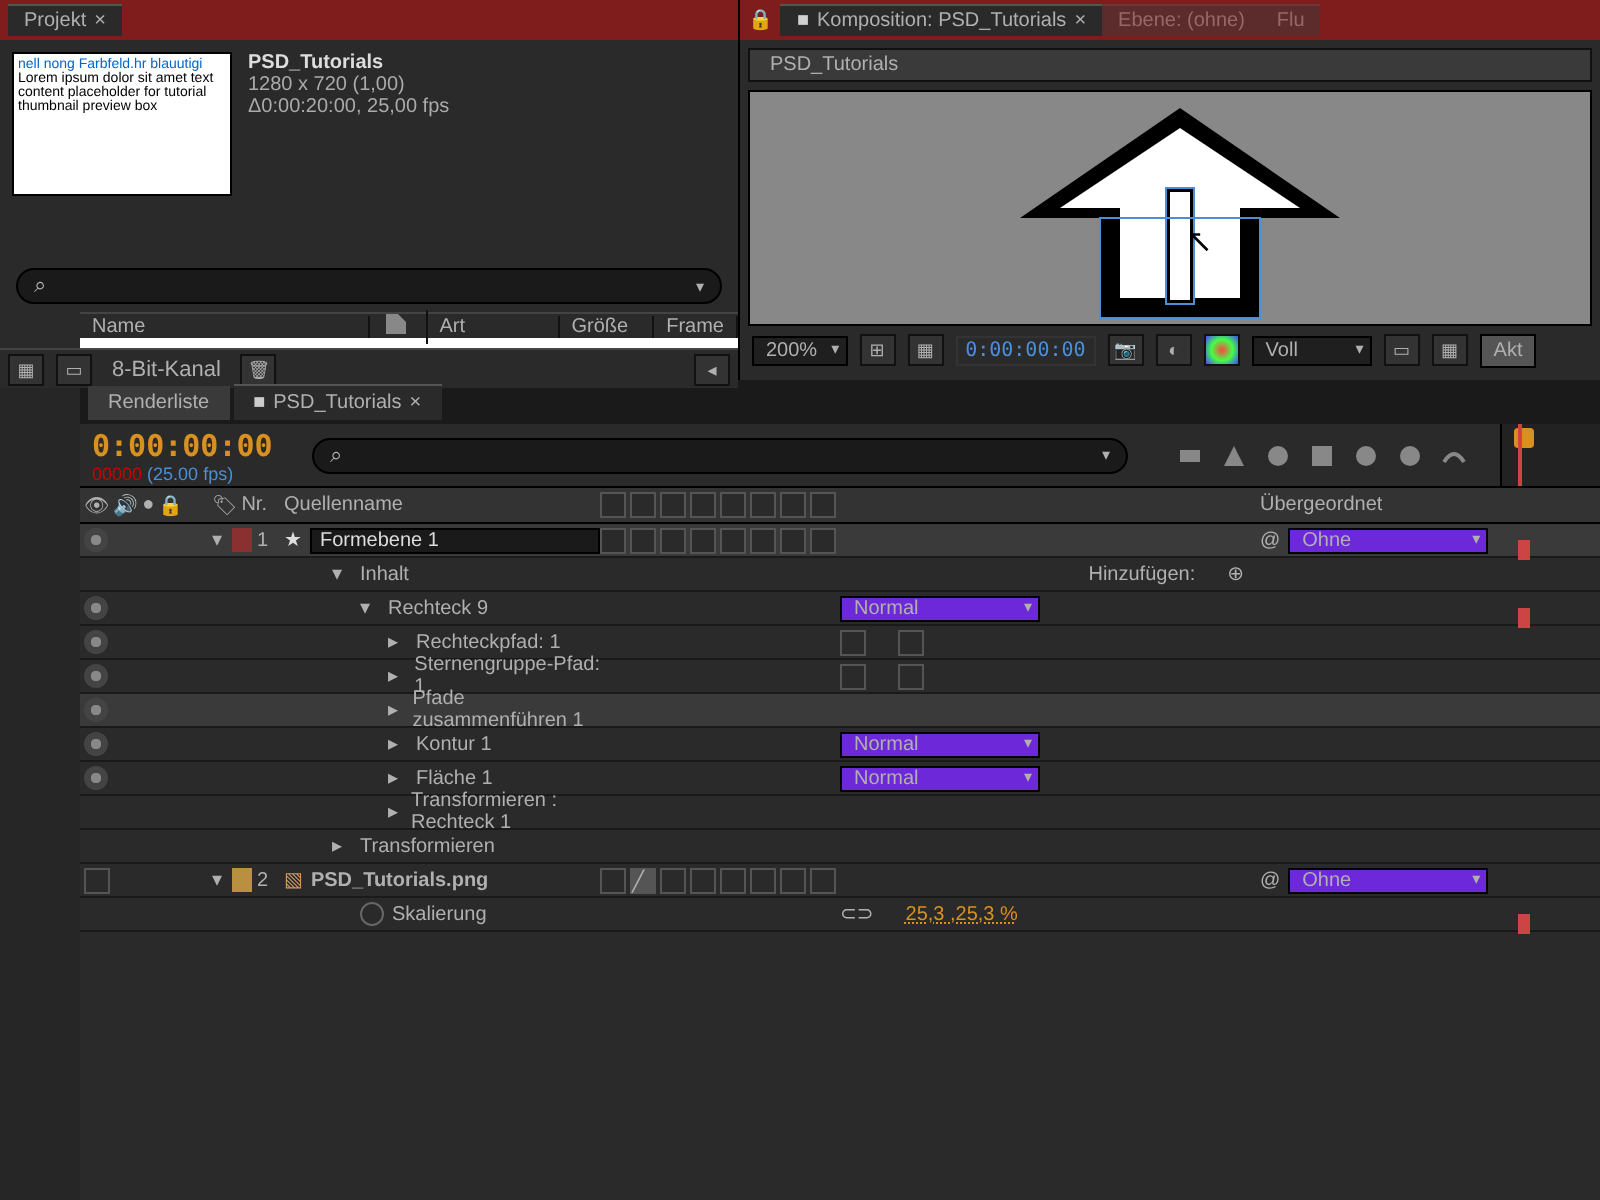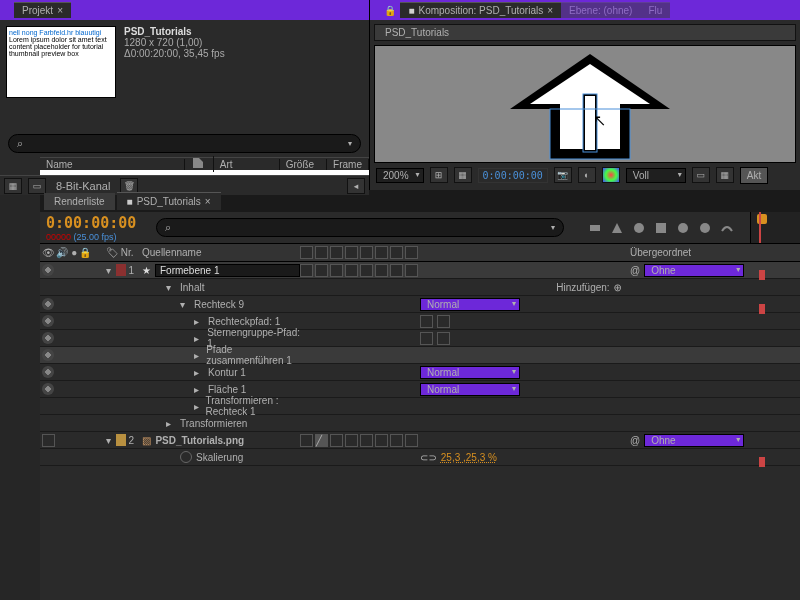--- a/index.html
+++ b/index.html
@@ -1,20 +1,20 @@
 <!DOCTYPE html>
 <html><head>
 <meta charset="utf-8">
 <style>
 * { margin: 0; padding: 0; box-sizing: border-box; font-family: Arial, sans-serif; }
 body { background: #262626; color: #b0b0b0; font-size: 11px; overflow: hidden; width: 800px; height: 600px; }
 .top-panels { display: flex; height: 190px; }
 .project-panel { width: 370px; background: #2a2a2a; border-right: 1px solid #000; }
 .comp-panel { flex: 1; background: #2a2a2a; }
-.panel-header { height: 20px; background: #6d28d9; display: flex; align-items: center; padding: 0 14px; font-size: 10px; }
+.panel-header { height: 20px; background: #7f1d1d; display: flex; align-items: center; padding: 0 4px; font-size: 10px; }
 .tab { background: #3a3a3a; padding: 2px 8px; border-top: 1px solid #555; display: flex; align-items: center; gap: 4px; }
 .tab.active { background: #2a2a2a; }
 .project-content { display: flex; padding: 6px; gap: 8px; }
 .thumb { width: 110px; height: 72px; background: #fff; border: 1px solid #000; font-size: 7px; color: #06c; padding: 2px; overflow: hidden; }
 .thumb-text { color: #000; font-size: 7px; }
 .proj-info { font-size: 10px; color: #aaa; }
 .proj-title { color: #ddd; font-weight: bold; }
 .search-box { margin: 4px 8px; background: #1a1a1a; border: 1px solid #000; border-radius: 10px; padding: 2px 8px; display: flex; align-items: center; gap: 4px; }
 .search-box input { background: none; border: none; color: #aaa; flex: 1; outline: none; font-size: 10px; }
 .col-headers { display: flex; background: #2a2a2a; border-top: 1px solid #444; border-bottom: 5px solid #ffffff; font-size: 10px; height: 18px; align-items: center; margin-left: 40px; }
@@ -43,21 +43,21 @@
 .tl-search .search-box { flex: 1; max-width: 420px; }
 .tl-icons { display: flex; gap: 8px; padding: 0 8px; align-items: center; }
 .tl-ruler { width: 50px; background: #222; border-left: 1px solid #000; position: relative; }
 .tl-col-row { display: flex; height: 18px; background: #333; border-bottom: 1px solid #000; font-size: 10px; align-items: center; }
 .tl-layer-row { display: flex; height: 17px; border-bottom: 1px solid #1a1a1a; align-items: center; font-size: 10px; }
 .tl-layer-row.sel { background: #3a3a3a; }
 .vis-col { width: 62px; display: flex; gap: 2px; padding: 0 2px; }
 .num-col { width: 36px; display: flex; gap: 2px; padding: 0 4px; align-items: center; }
 .name-col { flex: 1; display: flex; align-items: center; gap: 4px; padding-left: 4px; }
 .switches-col { width: 120px; display: flex; gap: 2px; }
-.mode-col { width: 210px; display: flex; align-items: center; gap: 4px; }
+.mode-col { width: 210px; display: flex; align-items: center; gap: 16px; }
 .parent-col { width: 120px; display: flex; align-items: center; gap: 4px; font-size: 10px; }
 .track-col { width: 50px; background: #222; border-left: 1px solid #000; position: relative; }
 .twirl { width: 10px; display: inline-block; cursor: pointer; user-select: none; }
 .eye { width: 12px; height: 12px; border-radius: 50%; background: radial-gradient(circle, #888 30%, #444 31%); }
 .sw-box { width: 13px; height: 13px; border: 1px solid #555; background: #2a2a2a; }
 .indent1 { padding-left: 28px; }
 .indent2 { padding-left: 42px; }
 .indent3 { padding-left: 56px; }
 .name-input { background: #1a1a1a; border: 1px solid #000; color: #ddd; padding: 0 4px; flex: 1; font-size: 10px; }
 .layer-color { width: 12px; height: 12px; }
@@ -82,21 +82,21 @@
       </div>
     </div>
     <div class="project-content">
       <div class="thumb">
         <div style="color:#06c">nell nong Farbfeld.hr blauutigi</div>
         <div class="thumb-text">Lorem ipsum dolor sit amet text content placeholder for tutorial thumbnail preview box</div>
       </div>
       <div class="proj-info">
         <div class="proj-title">PSD_Tutorials</div>
         <div>1280 x 720 (1,00)</div>
-        <div>Δ0:00:20:00, 35,45 fps</div>
+        <div>Δ0:00:20:00, 25,00 fps</div>
       </div>
     </div>
     <div style="height:26px"></div>
     <div class="search-box">
       <span>⌕</span>
       <input type="text" style="">
       <span style="font-size:8px">▾</span>
     </div>
     <div class="col-headers">
       <div style="width:155px">Name</div>

